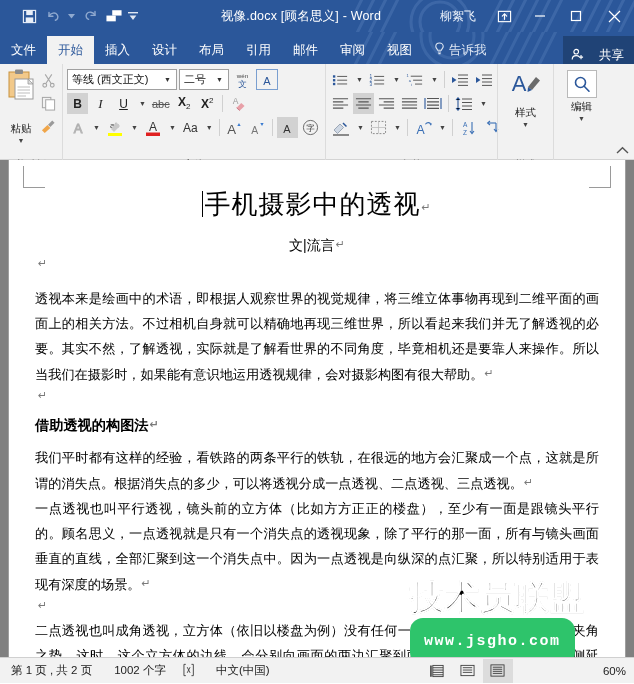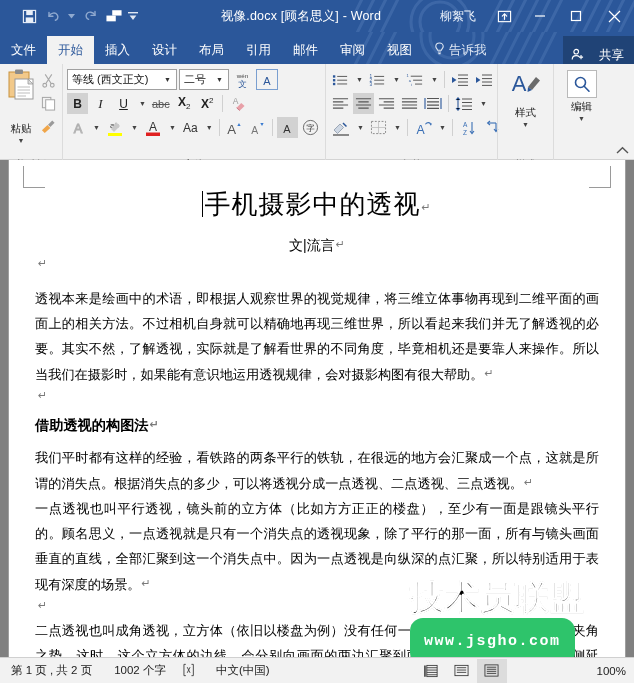--- a/index.html
+++ b/index.html
@@ -779,16 +779,16 @@
         <path d="M3 3.5 L13 3.5 M3 6 L13 6 M3 8.5 L13 8.5"></path>
       </svg>
     </div>
     <div class="sb-view active">
       <svg width="15" height="13" viewBox="0 0 16 13" fill="none" stroke="#333" stroke-width="0.9">
         <rect x="1" y="0.5" width="14" height="12"></rect>
         <path d="M3 3 L13 3 M3 5.2 L13 5.2 M3 7.4 L13 7.4 M3 9.6 L13 9.6"></path>
       </svg>
     </div>
     <div class="zoom-slider"></div>
-    <div class="sb-zoom">100%</div>
+    <div class="sb-zoom">60%</div>
   </div>
 
 </div>
 
 </body></html>

